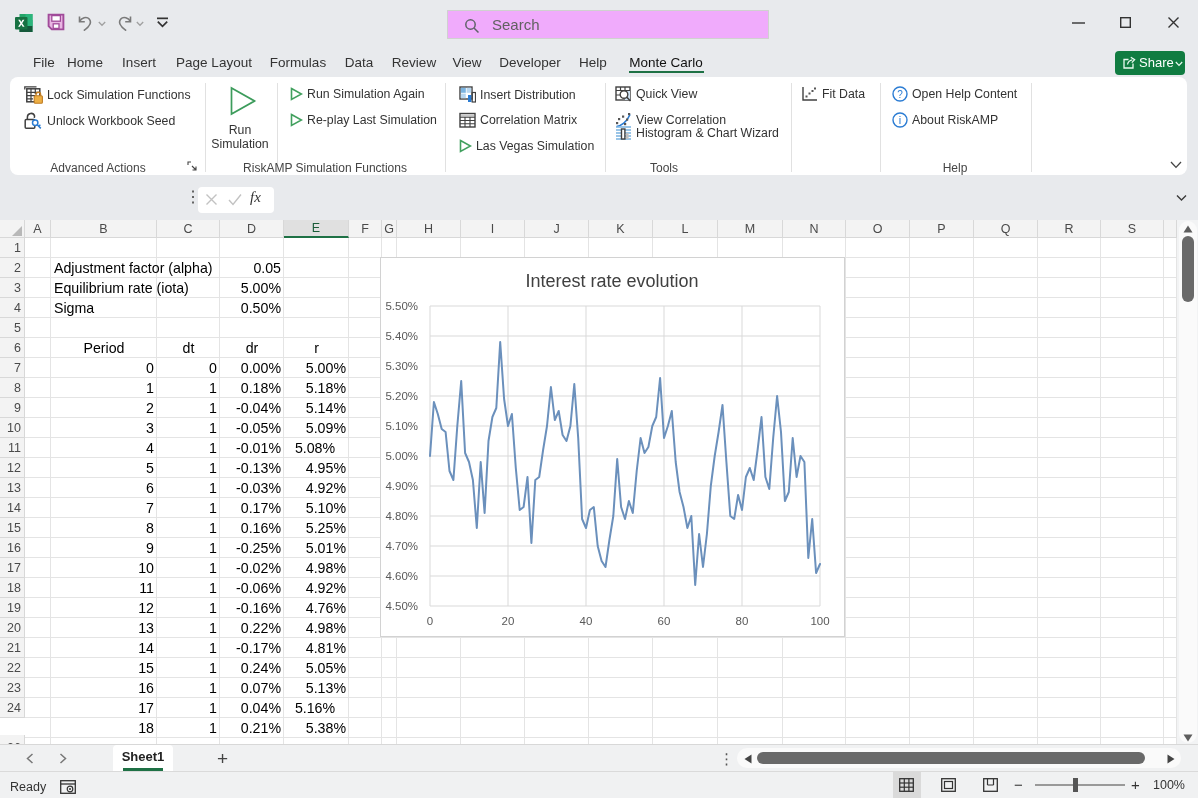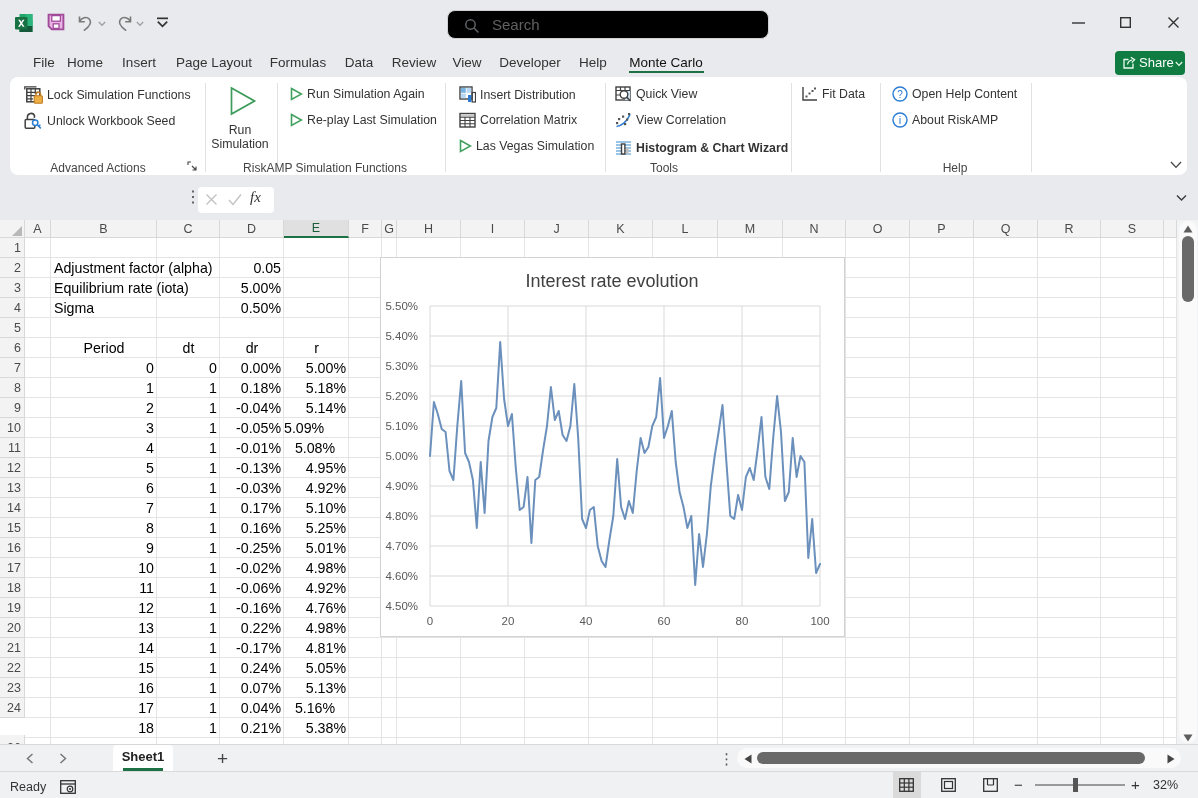--- a/index.html
+++ b/index.html
@@ -1,21 +1,21 @@
 <!DOCTYPE html>
 <html><head>
 <meta charset="utf-8">
 <style>
 * { margin:0; padding:0; box-sizing:border-box; }
 html,body { width:1198px; height:798px; overflow:hidden; font-family:"Liberation Sans", sans-serif; }
 body { background:#e8eaed; position:relative; }
 .abs { position:absolute; }
 
 #titlebar { left:0; top:0; width:1198px; height:45px; background:#e8eaed; }
-#searchbox { left:447px; top:10px; width:322px; height:29px; background:#000000; border:1px solid #d0d0d0; border-radius:8px; }
+#searchbox { left:447px; top:10px; width:322px; height:29px; background:#f0abfc; border:1px solid #d0d0d0; border-radius:0; }
 #searchbox .mag { position:absolute; left:16px; top:7px; }
 #searchbox .stext { position:absolute; left:44px; top:5px; font-size:15px; color:#616161; }
 
 .tab { top:55px; font-size:13.5px; color:#333; transform:translateX(-50%); white-space:nowrap; }
 #mctab { color:#111; }
 #mcunderline { left:629px; top:70.5px; width:75px; height:2.5px; background:#1e7145; }
 #sharebtn { left:1115px; top:51px; width:70px; height:24px; background:#107c41; border-radius:4px; color:#fff; font-size:13.5px; }
 
 #ribbon { left:10px; top:77px; width:1177px; height:98px; background:#fff; border-radius:8px; }
 .rsep { position:absolute; top:6px; height:89px; width:1px; background:#e1e1e1; }
@@ -194,21 +194,21 @@
       </svg><span>Quick View</span></div>
   <div class="ritem" style="left:605px; top:35px;" id="vcorr"><svg width="17" height="16" viewBox="0 0 17 16">
         <path d="M1.5 14.5 C6 14, 12 10, 15 2.5" fill="none" stroke="#2b7cd3" stroke-width="1.6"></path>
         <rect x="3" y="6" width="2.2" height="2.2" fill="#555"></rect>
         <rect x="7" y="3.5" width="2.2" height="2.2" fill="#555"></rect>
         <rect x="1" y="10" width="2.2" height="2.2" fill="#555"></rect>
         <rect x="11" y="6.5" width="2.2" height="2.2" fill="#555"></rect>
         <rect x="9" y="11" width="2.2" height="2.2" fill="#555"></rect>
         <rect x="13" y="1" width="2.2" height="2.2" fill="#555"></rect>
       </svg><span>View Correlation</span></div>
-  <div class="ritem" style="left:605px; top:63px;font-weight:bold;" id="histw"><svg width="17" height="16" viewBox="0 0 17 16">
+  <div class="ritem" style="left:605px; top:48px;" id="histw"><svg width="17" height="16" viewBox="0 0 17 16">
         <path d="M1 2 H16 M1 5 H16 M1 8 H16 M1 11 H16 M1 14 H16" stroke="#7ab3e0" stroke-width="1.6"></path>
         <rect x="6.5" y="4" width="3.4" height="10" fill="#fff" stroke="#404040" stroke-width="1.4"></rect>
         <rect x="11" y="8" width="2.6" height="6" fill="#c0c0c0"></rect>
       </svg><span>Histogram &amp; Chart Wizard</span></div>
 
   <div class="ritem" style="left:791px; top:9px;" id="fitdata"><svg width="17" height="16" viewBox="0 0 17 16">
         <path d="M2 1 V14 H16" fill="none" stroke="#404040" stroke-width="1.4"></path>
         <rect x="4.5" y="9.5" width="2" height="2" fill="#555"></rect>
         <rect x="7.5" y="6.5" width="2" height="2" fill="#555"></rect>
         <rect x="10.5" y="4" width="2" height="2" fill="#555"></rect>
@@ -360,21 +360,21 @@
     <div class="cell" style="top:158px; height:20px; line-height:20px;left:157px; width:60px; text-align:right;">1</div>
     <div class="cell" style="top:158px; height:20px; line-height:20px;left:220px; width:61px; text-align:right;">0.18%</div>
     <div class="cell" style="top:158px; height:20px; line-height:20px;left:284px; width:62px; text-align:right;">5.18%</div>
     <div class="cell" style="top:178px; height:20px; line-height:20px;left:51px; width:103px; text-align:right;">2</div>
     <div class="cell" style="top:178px; height:20px; line-height:20px;left:157px; width:60px; text-align:right;">1</div>
     <div class="cell" style="top:178px; height:20px; line-height:20px;left:220px; width:61px; text-align:right;">-0.04%</div>
     <div class="cell" style="top:178px; height:20px; line-height:20px;left:284px; width:62px; text-align:right;">5.14%</div>
     <div class="cell" style="top:198px; height:20px; line-height:20px;left:51px; width:103px; text-align:right;">3</div>
     <div class="cell" style="top:198px; height:20px; line-height:20px;left:157px; width:60px; text-align:right;">1</div>
     <div class="cell" style="top:198px; height:20px; line-height:20px;left:220px; width:61px; text-align:right;">-0.05%</div>
-    <div class="cell" style="top:198px; height:20px; line-height:20px;left:284px; width:62px; text-align:left;">5.09%</div>
+    <div class="cell" style="top:198px; height:20px; line-height:20px;left:284px; width:62px; text-align:right;">5.09%</div>
     <div class="cell" style="top:218px; height:20px; line-height:20px;left:51px; width:103px; text-align:right;">4</div>
     <div class="cell" style="top:218px; height:20px; line-height:20px;left:157px; width:60px; text-align:right;">1</div>
     <div class="cell" style="top:218px; height:20px; line-height:20px;left:220px; width:61px; text-align:right;">-0.01%</div>
     <div class="cell" style="top:218px; height:20px; line-height:20px;left:284px; width:62px; text-align:center;">5.08%</div>
     <div class="cell" style="top:238px; height:20px; line-height:20px;left:51px; width:103px; text-align:right;">5</div>
     <div class="cell" style="top:238px; height:20px; line-height:20px;left:157px; width:60px; text-align:right;">1</div>
     <div class="cell" style="top:238px; height:20px; line-height:20px;left:220px; width:61px; text-align:right;">-0.13%</div>
     <div class="cell" style="top:238px; height:20px; line-height:20px;left:284px; width:62px; text-align:right;">4.95%</div>
     <div class="cell" style="top:258px; height:20px; line-height:20px;left:51px; width:103px; text-align:right;">6</div>
     <div class="cell" style="top:258px; height:20px; line-height:20px;left:157px; width:60px; text-align:right;">1</div>
@@ -523,14 +523,14 @@
       <rect x="3.5" y="3.5" width="8" height="7" fill="none" stroke="#333" stroke-width="1.2"></rect>
     </svg>
   <svg style="position:absolute; left:983px; top:6px;" width="15" height="14" viewBox="0 0 15 14">
       <rect x="0.7" y="0.7" width="13.6" height="12.6" fill="none" stroke="#333" stroke-width="1.3"></rect>
       <path d="M4.5 0.7 V7 M10.5 0.7 V7 M4.5 7 H10.5" fill="none" stroke="#333" stroke-width="1.2"></path>
     </svg>
   <div style="position:absolute; left:1014px; top:4px; font-size:15px; color:#333;">−</div>
   <div style="position:absolute; left:1035px; top:12px; width:90px; height:2px; background:#999;"></div>
   <div style="position:absolute; left:1073px; top:6px; width:5px; height:14px; background:#555;"></div>
   <div style="position:absolute; left:1131px; top:4px; font-size:15px; color:#333;">+</div>
-  <div style="position:absolute; left:1153px; top:6px;">32%</div>
+  <div style="position:absolute; left:1153px; top:6px;">100%</div>
 </div>
 
 </body></html>

